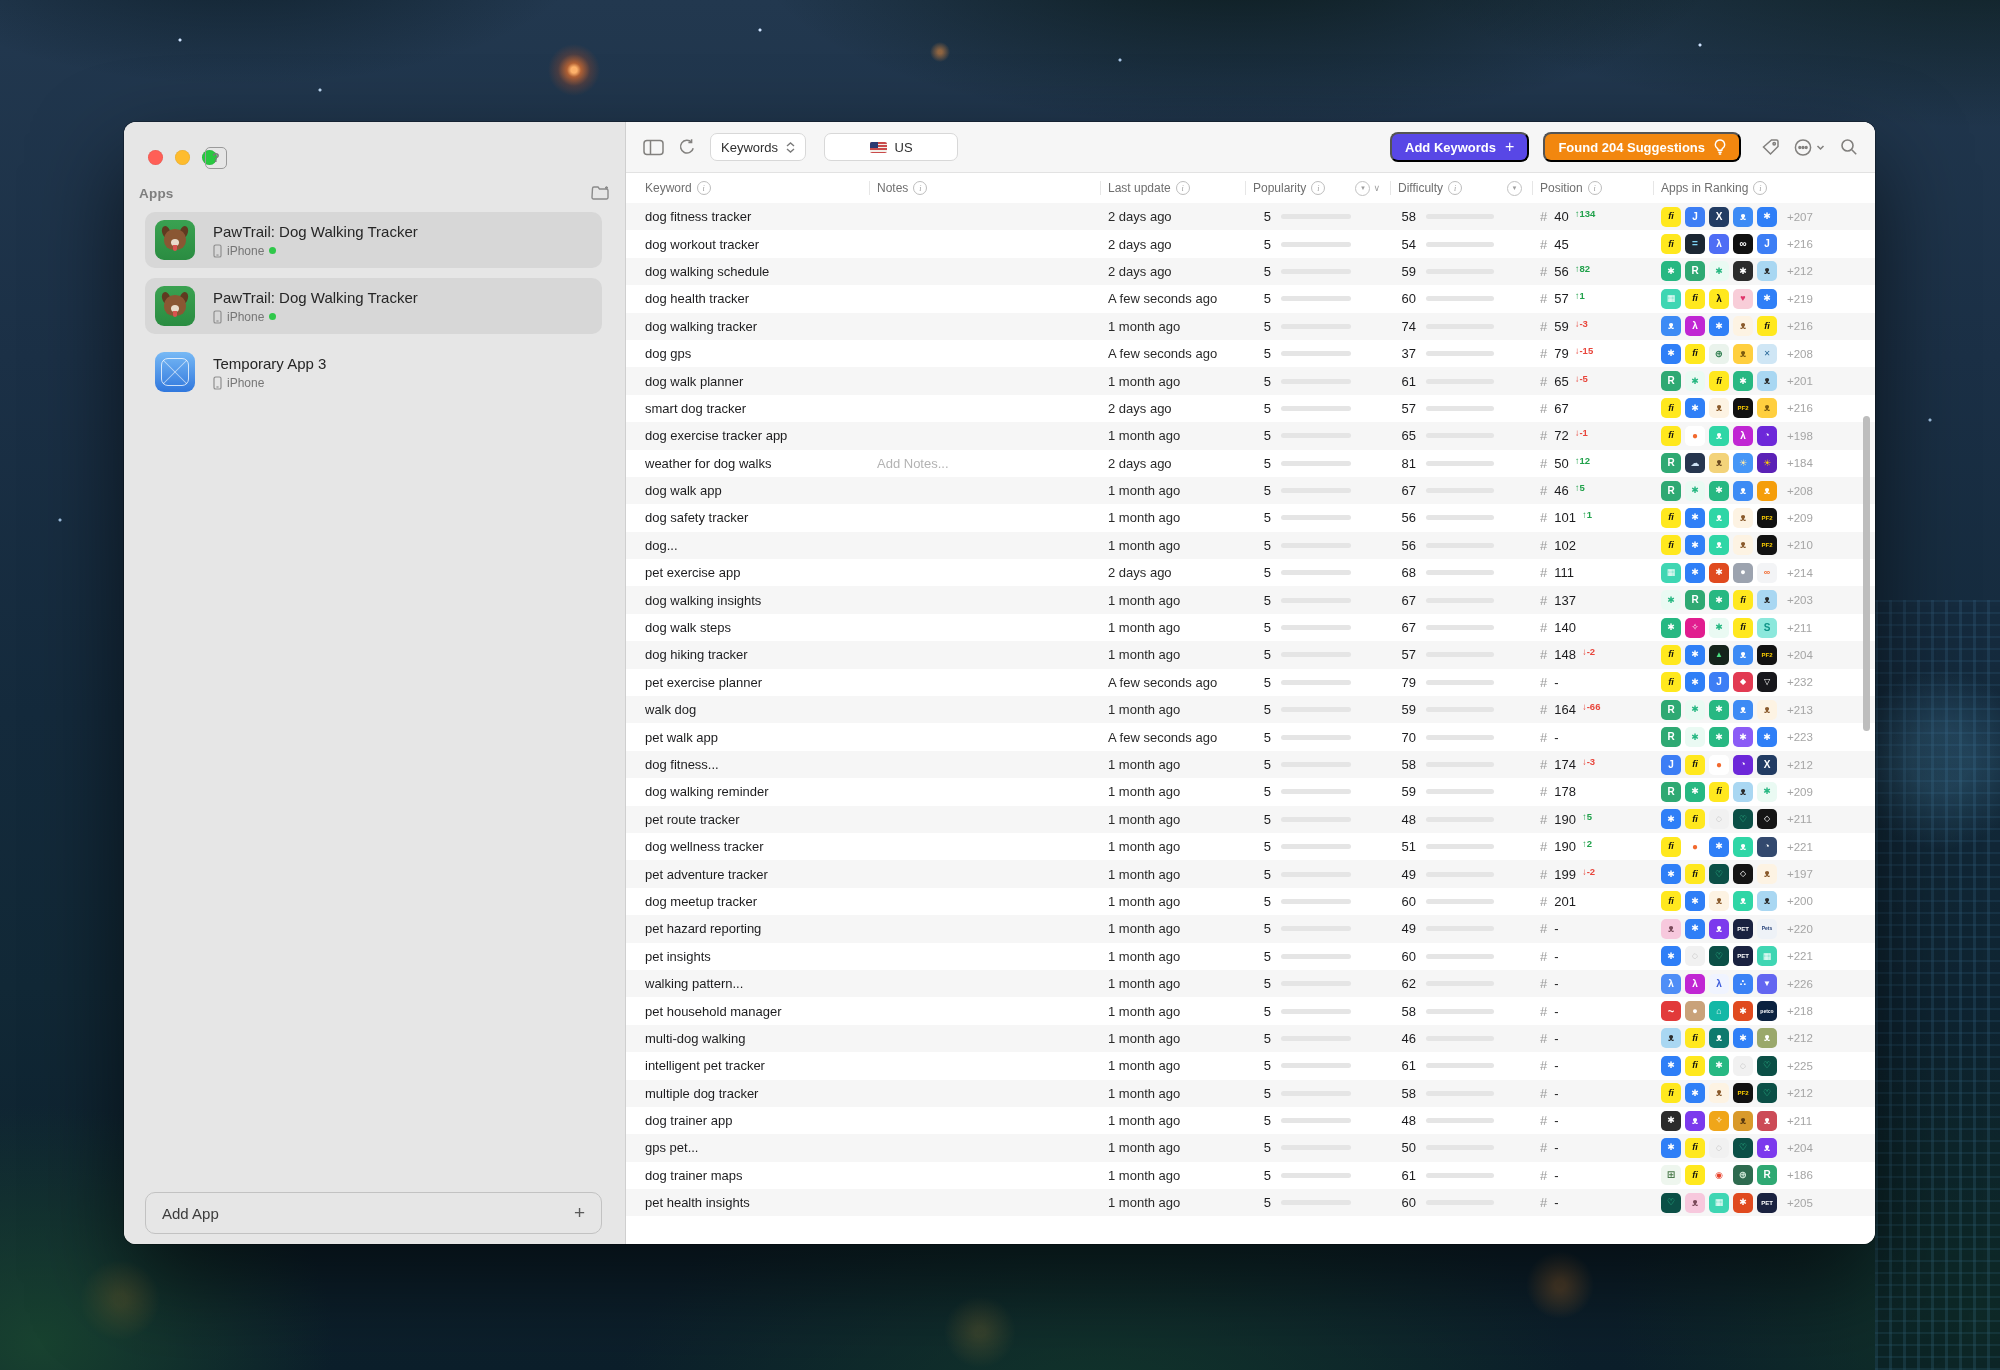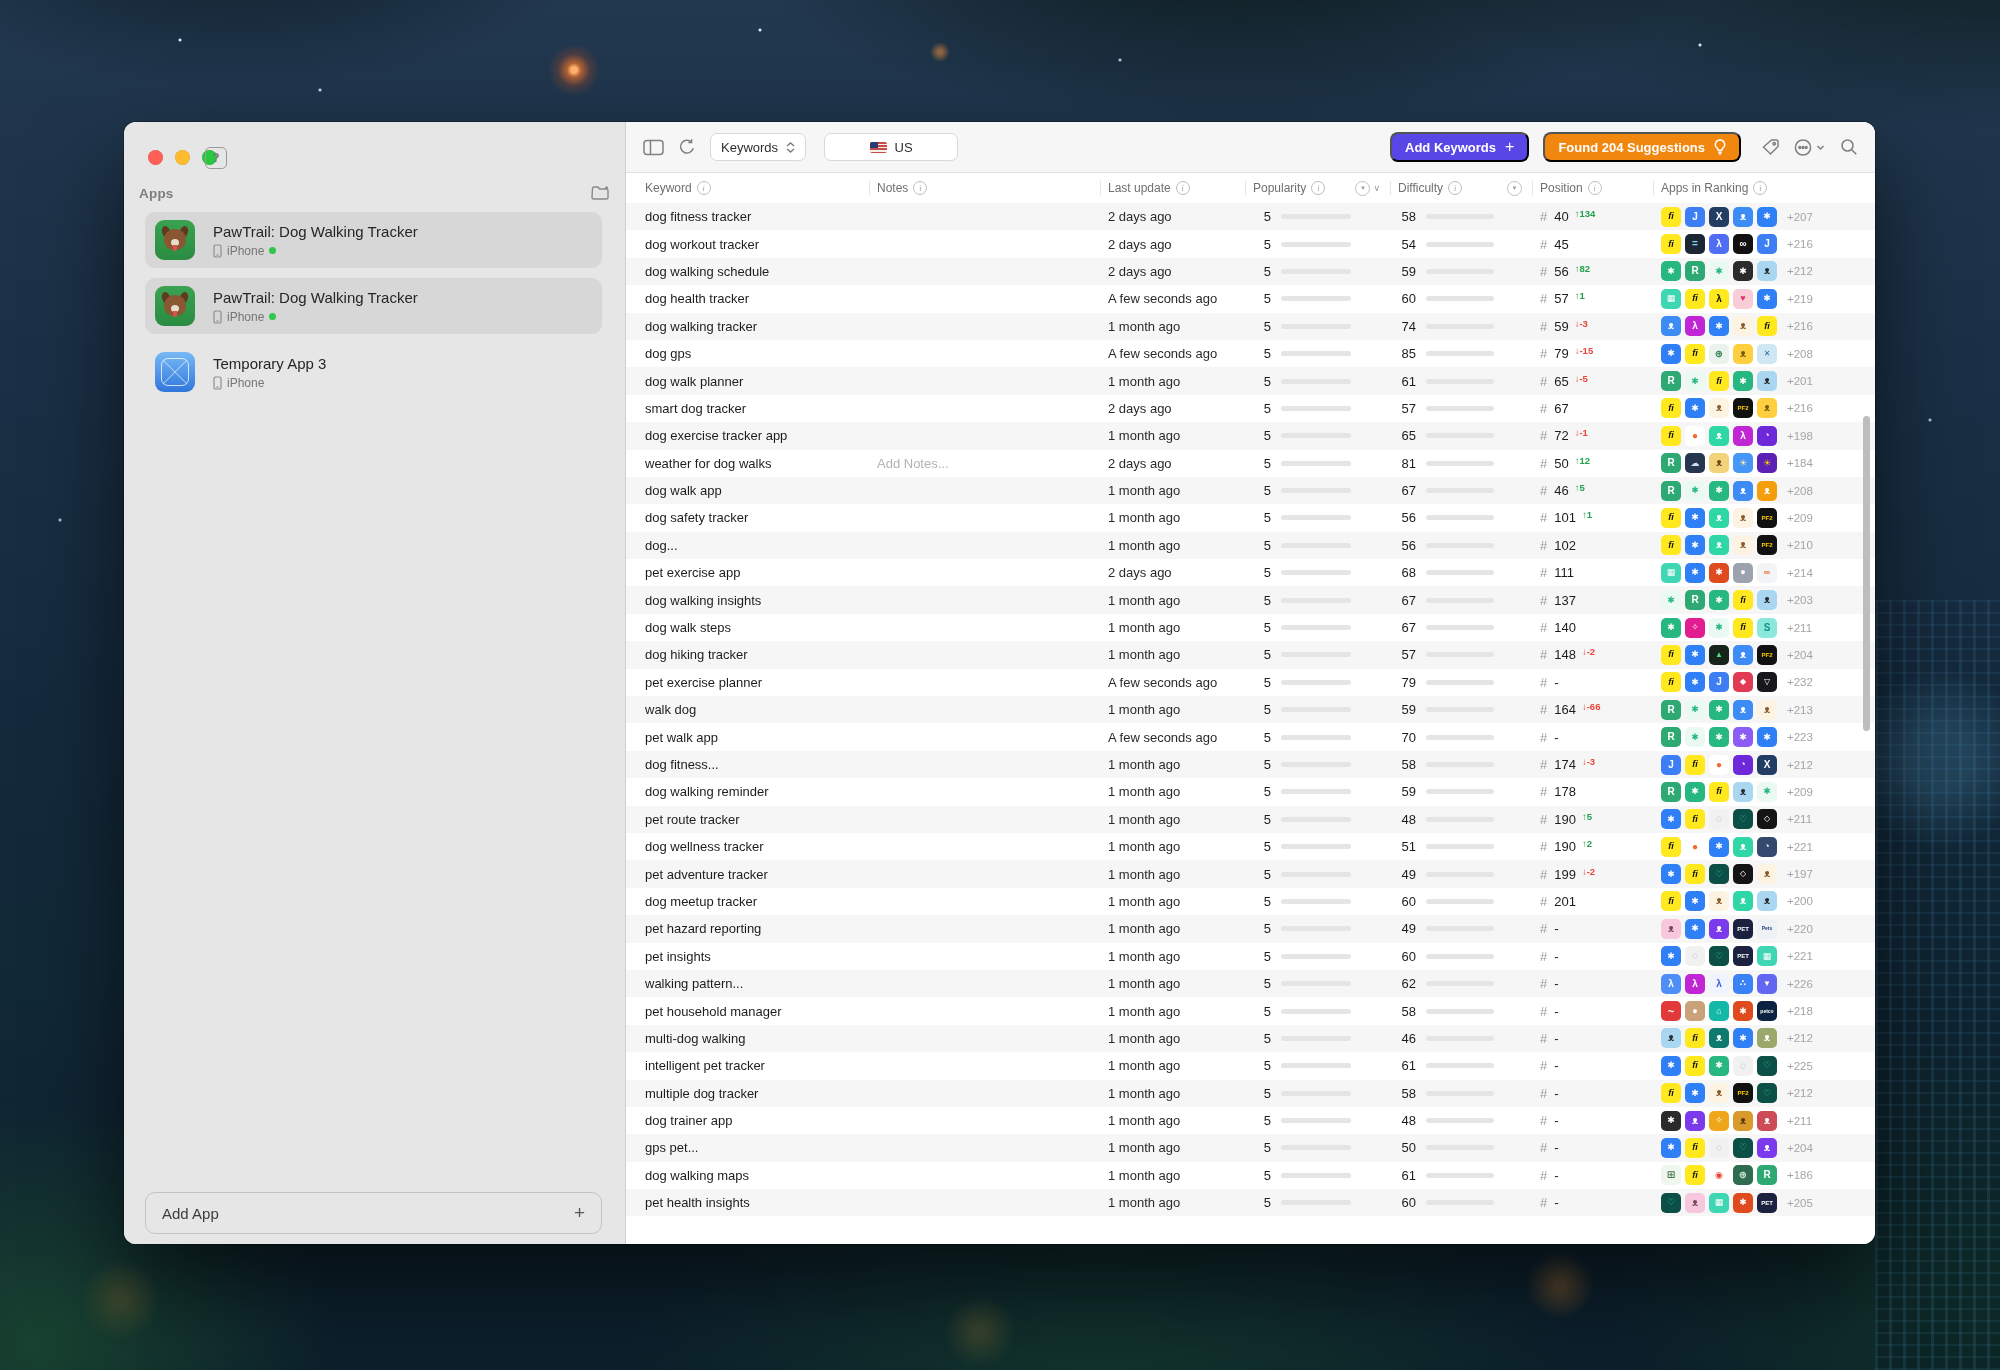--- a/index.html
+++ b/index.html
@@ -449,21 +449,21 @@
         </div>
         <div class="row even">
           <div class="cell">dog gps</div>
           <div class="cell"></div>
           <div class="cell c-upd">A few seconds ago</div>
           <div class="cell c-bar">
             <span class="bval">5</span>
             <span class="track pop"><span class="fill" style="width: 10%; background: rgb(244, 57, 45);"></span></span>
           </div>
           <div class="cell c-bar">
-            <span class="bval">85</span>
+            <span class="bval">37</span>
             <span class="track dif"><span class="fill" style="width: 52%; background: rgb(247, 196, 0);"></span></span>
           </div>
           <div class="cell"><span class="hash">#</span><span>79</span><span class="delta down">↓-15</span></div>
           <div class="cell appicons">
             <span class="ai" style="background: rgb(47, 127, 247); color: rgb(255, 255, 255); font-size: 9px;">✱</span>
             <span class="ai" style="background: rgb(255, 232, 30); color: rgb(17, 17, 17); font-size: 9px; font-style: italic;">fi</span>
             <span class="ai" style="background: rgb(234, 243, 236); color: rgb(46, 125, 79); font-size: 10px;">⊕</span>
             <span class="ai" style="background: rgb(255, 207, 63); color: rgb(122, 90, 16); font-size: 10px;">ᴥ</span>
             <span class="ai" style="background: rgb(207, 230, 245); color: rgb(43, 106, 154); font-size: 8px;">✕</span>
             <span class="more">+208</span>
@@ -1101,21 +1101,21 @@
           <div class="cell appicons">
             <span class="ai" style="background: rgb(47, 127, 247); color: rgb(255, 255, 255); font-size: 9px;">✱</span>
             <span class="ai" style="background: rgb(255, 232, 30); color: rgb(17, 17, 17); font-size: 9px; font-style: italic;">fi</span>
             <span class="ai" style="background: rgb(241, 241, 241); color: rgb(154, 154, 154); font-size: 10px;">◌</span>
             <span class="ai" style="background: rgb(11, 79, 70); color: rgb(52, 211, 153); font-size: 9px;">♡</span>
             <span class="ai" style="background: rgb(124, 58, 237); color: rgb(255, 255, 255); font-size: 10px;">ᴥ</span>
             <span class="more">+204</span>
           </div>
         </div>
         <div class="row even">
-          <div class="cell">dog walking maps</div>
+          <div class="cell">dog trainer maps</div>
           <div class="cell"></div>
           <div class="cell c-upd">1 month ago</div>
           <div class="cell c-bar">
             <span class="bval">5</span>
             <span class="track pop"><span class="fill" style="width: 10%; background: rgb(244, 57, 45);"></span></span>
           </div>
           <div class="cell c-bar">
             <span class="bval">61</span>
             <span class="track dif"><span class="fill" style="width: 61%; background: rgb(247, 196, 0);"></span></span>
           </div>

